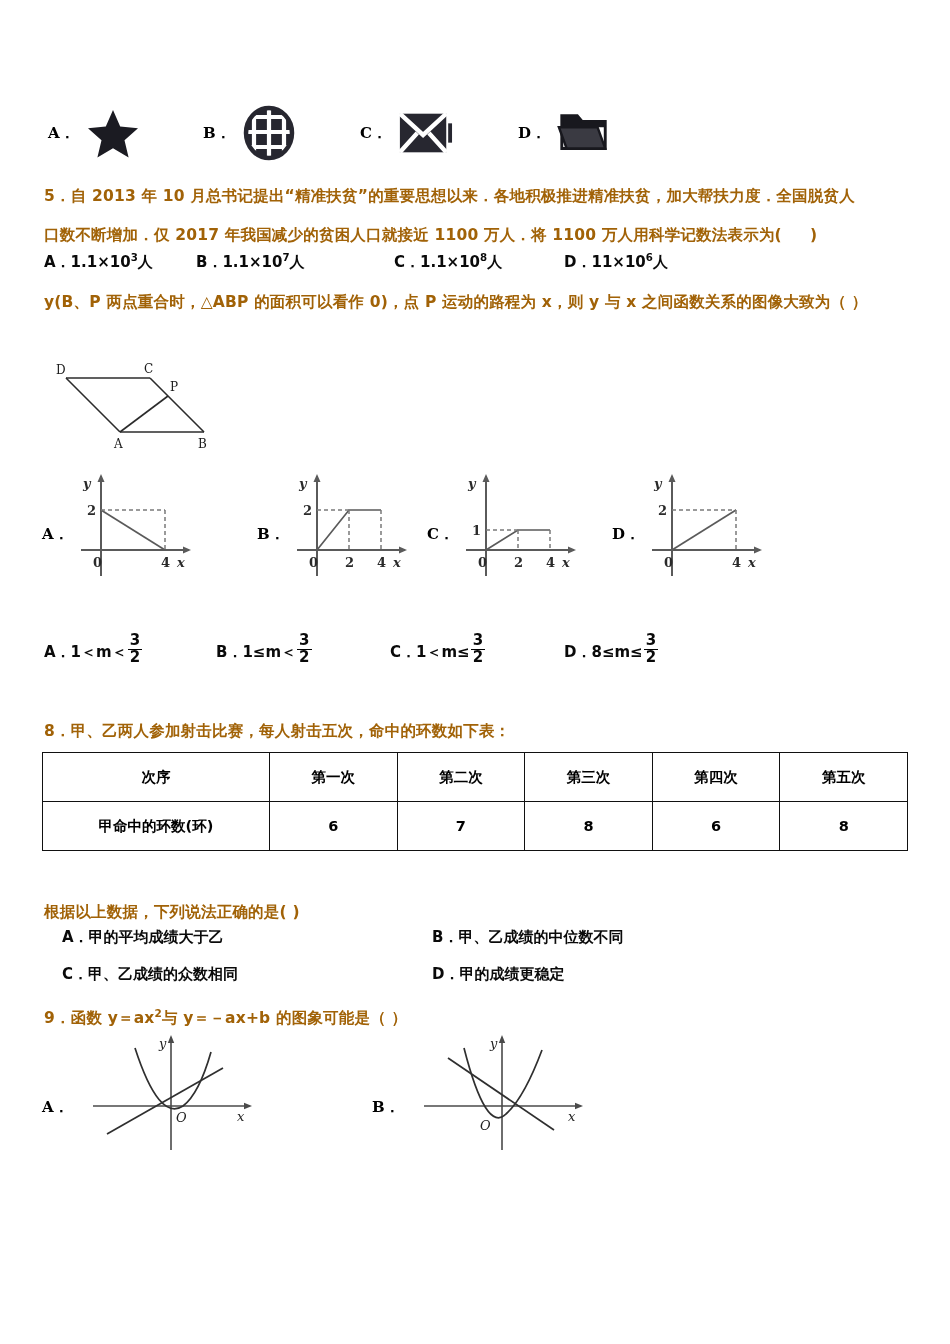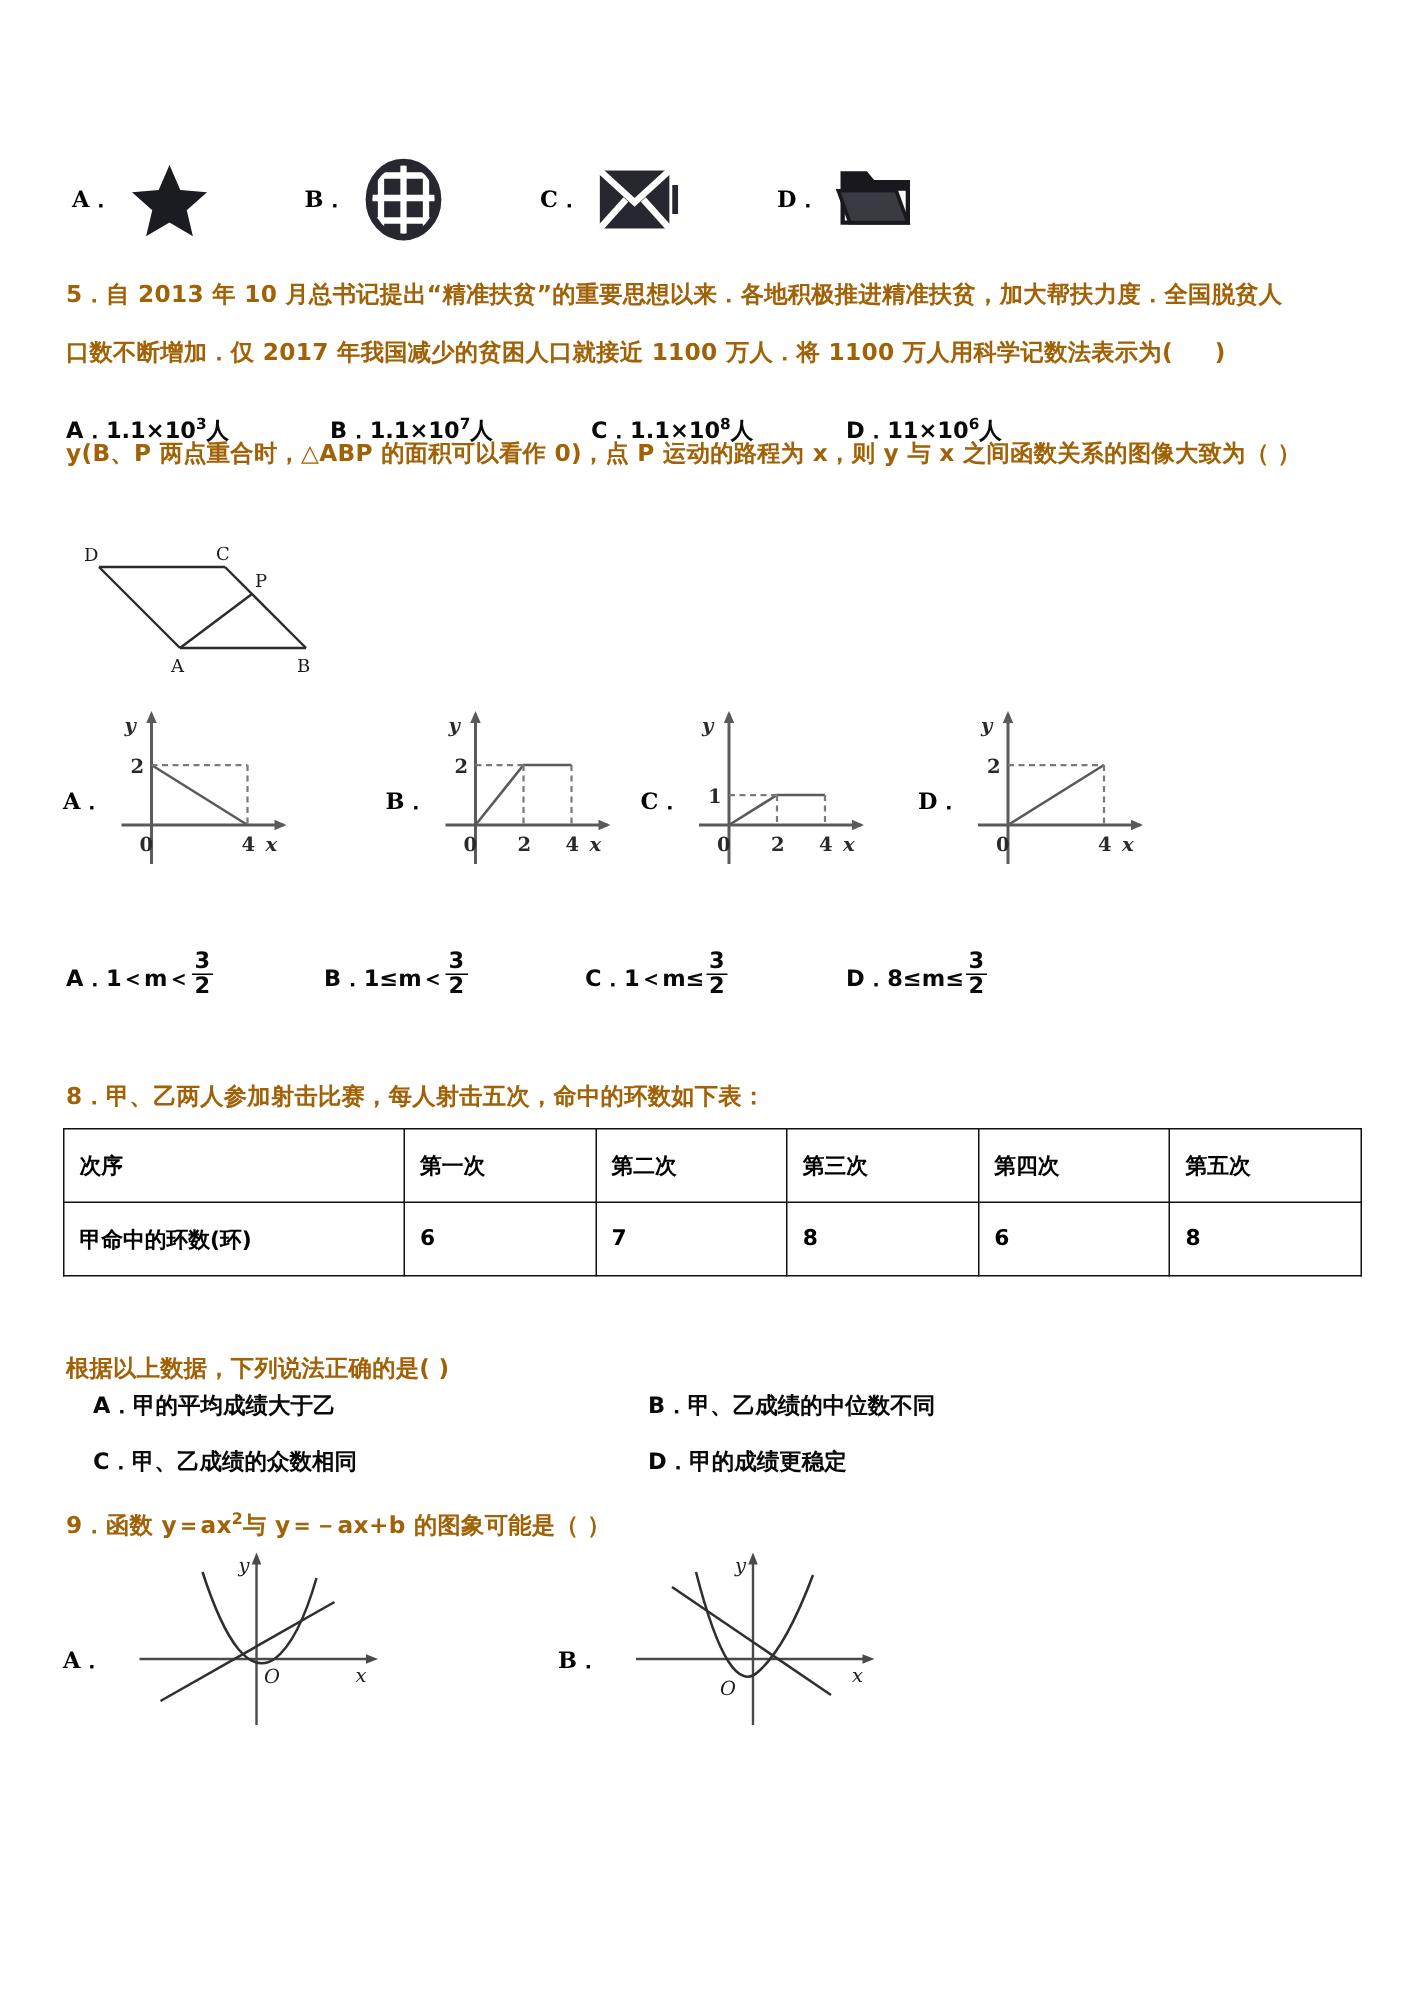--- a/index.html
+++ b/index.html
@@ -66,21 +66,21 @@
     height: 56px;
     display: flex;
     align-items: center;
     justify-content: center;
   }
 
   
   .q5 { position: absolute; left: 44px; top: 182px; width: 866px; }
   .q5 .line { margin-bottom: 10px; }
   .q5-opts { position: absolute; left: 44px; top: 252px; width: 866px; height: 24px; }
-  .q5-opts .o { position: absolute; top: 0; white-space: nowrap; margin-top: 26px; }
+  .q5-opts .o { position: absolute; top: 0; white-space: nowrap; }
 
   .q6 { position: absolute; left: 44px; top: 288px; width: 870px; }
   .q6 .line { margin-bottom: 10px; }
 
   .rhombus-fig { position: absolute; left: 52px; top: 360px; width: 210px; height: 98px; }
 
   .q6-graphs { position: absolute; left: 42px; top: 468px; width: 880px; height: 112px; }
   .g-item { position: absolute; top: 0; display: flex; align-items: flex-end; height: 112px; }
   .g-item .lbl {
     font-weight: bold; font-size: 15px;
@@ -101,21 +101,21 @@
     margin: 0 1px;
     position: relative;
     top: -3px;
   }
   .frac .num { padding: 0 2px; }
   .frac .den { padding: 0 2px; border-top: 1.4px solid #000; }
 
   .q8 { position: absolute; left: 44px; top: 717px; width: 860px; }
 
   
-  .tbl-wrap { position: absolute; left: 42px; top: 752px; width: 866px; }
+  .tbl-wrap { position: absolute; left: 42px; top: 752px; width: 866px; text-align: center; }
   table.data {
     border-collapse: collapse;
     width: 866px;
     table-layout: fixed;
   }
   table.data td {
     border: 1.2px solid #111;
     height: 40px;
     padding: 4px 10px;
     font-weight: bold;
@@ -207,21 +207,21 @@
 
   <div class="q5 q-text">
     <div class="line">5．自 2013 年 10 月总书记提出“精准扶贫”的重要思想以来．各地积极推进精准扶贫，加大帮扶力度．全国脱贫人</div>
     <div class="line">
       <span>口数不断增加．仅 2017 年我国减少的贫困人口就接近 1100 万人．将 1100 万人用科学记数法表示为(</span><span style="display:inline-block;width:28px;"></span><span>)</span>
     </div>
   </div>
 
   <div class="q5-opts opt-text">
     <span class="o" style="left:0px;"><span>A．</span><span>1.1×10</span><sup>3</sup><span>人</span></span>
-    <span class="o" style="left:176px;"><span>B．</span><span>1.1×10</span><sup>7</sup><span>人</span></span>
+    <span class="o" style="left:152px;"><span>B．</span><span>1.1×10</span><sup>7</sup><span>人</span></span>
     <span class="o" style="left:350px;"><span>C．</span><span>1.1×10</span><sup>8</sup><span>人</span></span>
     <span class="o" style="left:520px;"><span>D．</span><span>11×10</span><sup>6</sup><span>人</span></span>
   </div>
 
   <div class="q6 q-text">
     <div class="line">y(B、P 两点重合时，△ABP 的面积可以看作 0)，点 P 运动的路程为 x，则 y 与 x 之间函数关系的图像大致为（   ）</div>
   </div>
 
   <div class="rhombus-fig">
     <svg width="210" height="98" viewBox="0 0 210 98" aria-hidden="true">

